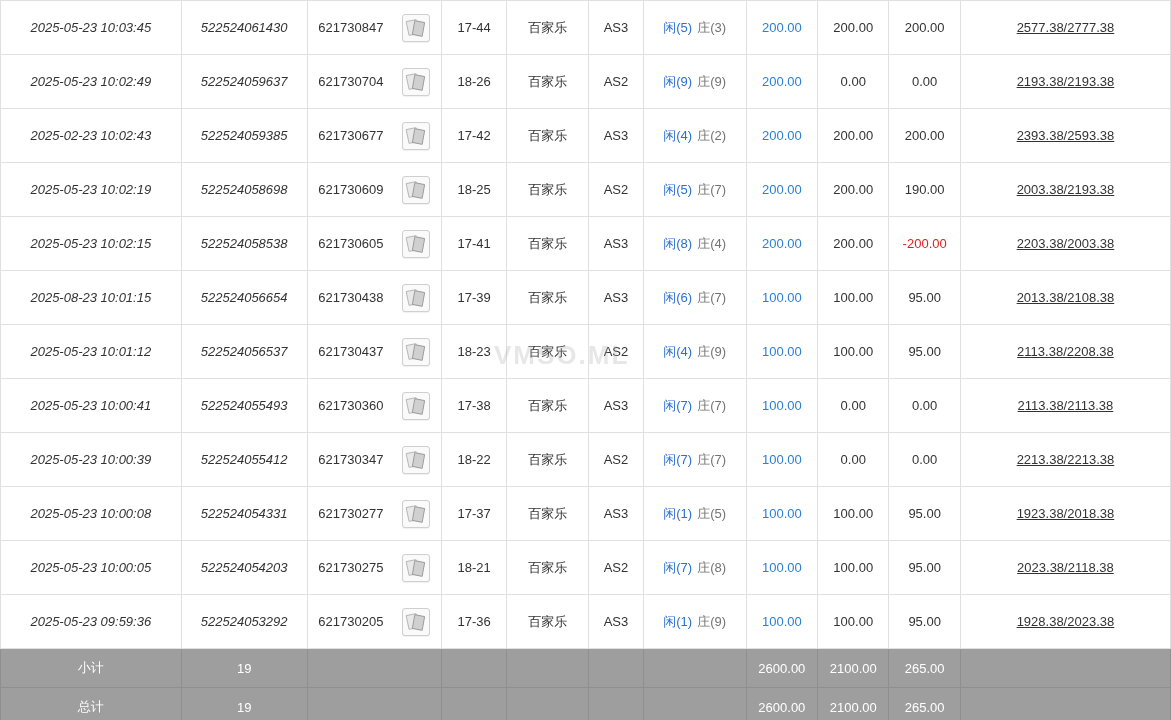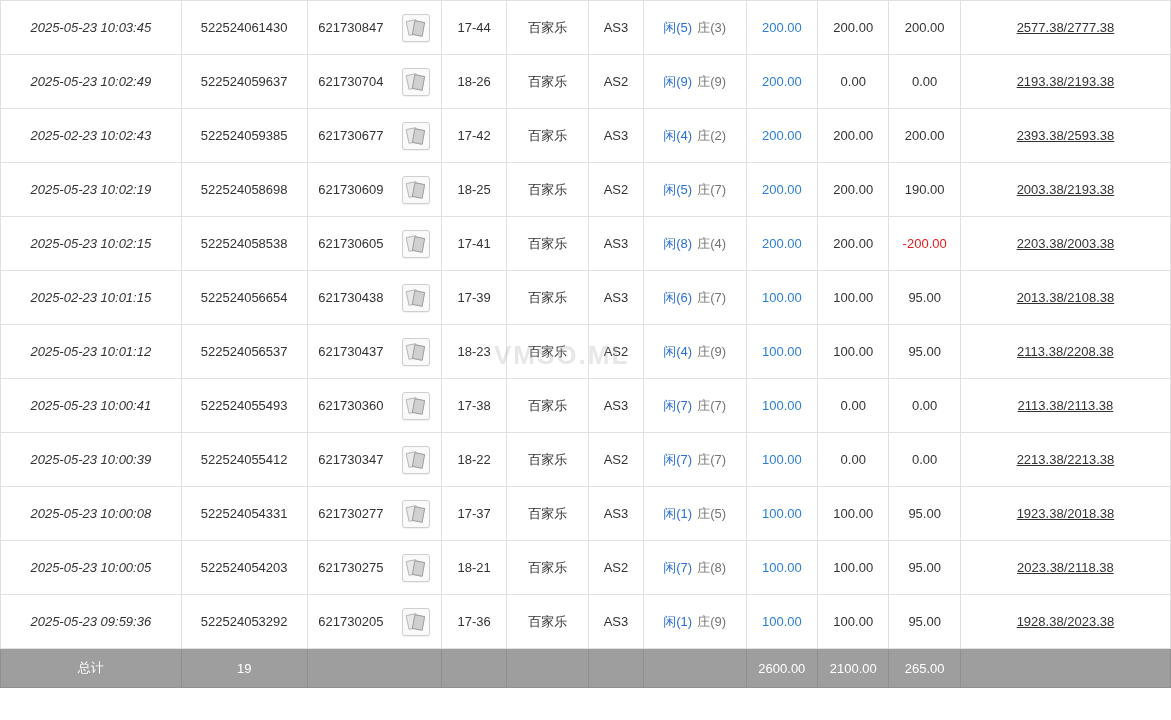--- a/index.html
+++ b/index.html
@@ -29,21 +29,21 @@
     padding: 0 6px;
     text-align: center;
     vertical-align: middle;
     white-space: nowrap;
     overflow: hidden;
     background: #ffffff;
   }
 
   
   .c-time   { width: 172px; font-style: italic; }
-  .c-order  { width: 120px; }
+  .c-order  { width: 120px; font-style: italic; }
   .c-round  { width: 128px; }
   .c-table  { width: 62px; }
   .c-game   { width: 78px; }
   .c-seat   { width: 52px; }
   .c-bet    { width: 98px; }
   .c-amount { width: 68px; }
   .c-valid  { width: 68px; }
   .c-win    { width: 68px; }
   .c-balance{ width: 200px; text-decoration: underline; }
 
@@ -245,21 +245,21 @@
         <td class="c-table">17-41</td>
         <td class="c-game">百家乐</td>
         <td class="c-seat">AS3</td>
         <td class="bet-cell"><span class="bet-player">闲(8)</span><span class="bet-sep"></span><span class="bet-banker">庄(4)</span></td>
         <td class="amount-blue">200.00</td>
         <td class="num-black">200.00</td>
         <td class="num-red">-200.00</td>
         <td class="c-balance">2203.38/2003.38</td>
       </tr>
       <tr>
-        <td class="c-time">2025-02-23 10:01:15</td>
+        <td class="c-time">2025-08-23 10:01:15</td>
         <td class="c-order">522524056654</td>
         <td class="round-cell">
           <div class="round-inner">
             <span class="round-num">621730438</span>
             <span class="card-icon"></span>
           </div>
         </td>
         <td class="c-table">17-39</td>
         <td class="c-game">百家乐</td>
         <td class="c-seat">AS3</td>
@@ -373,26 +373,39 @@
         <td class="c-seat">AS3</td>
         <td class="bet-cell"><span class="bet-player">闲(1)</span><span class="bet-sep"></span><span class="bet-banker">庄(9)</span></td>
         <td class="amount-blue">100.00</td>
         <td class="num-black">100.00</td>
         <td class="num-black">95.00</td>
         <td class="c-balance">1928.38/2023.38</td>
       </tr>
     </tbody>
   <tbody>
     <tr class="summary">
-      <td>总计</td>
+      <td>小计</td>
       <td>19</td>
       <td class="empty"></td>
       <td class="empty"></td>
       <td class="empty"></td>
       <td class="empty"></td>
       <td class="empty"></td>
       <td class="sum-num">2600.00</td>
       <td class="sum-num">2100.00</td>
       <td class="sum-num">265.00</td>
       <td class="empty"></td>
     </tr>
+    <tr class="summary">
+      <td>总计</td>
+      <td>19</td>
+      <td class="empty"></td>
+      <td class="empty"></td>
+      <td class="empty"></td>
+      <td class="empty"></td>
+      <td class="empty"></td>
+      <td class="sum-num">2600.00</td>
+      <td class="sum-num">2100.00</td>
+      <td class="sum-num">265.00</td>
+      <td class="empty"></td>
+    </tr>
   </tbody>
 </table>
 
 </body></html>

